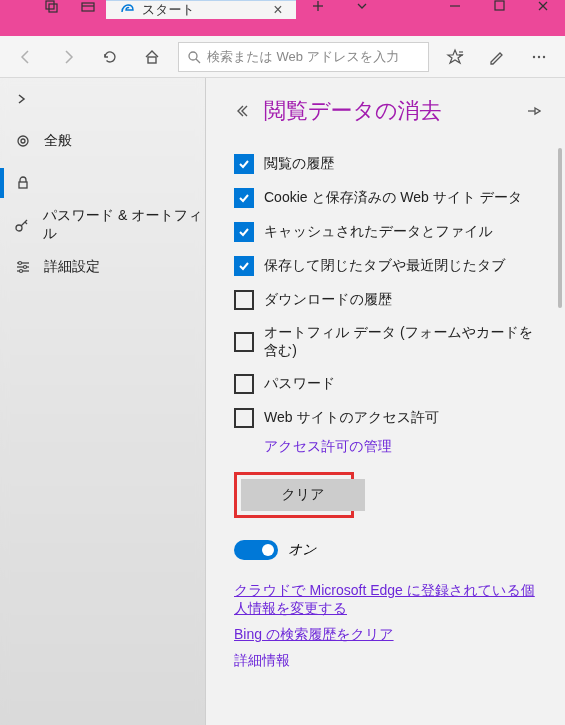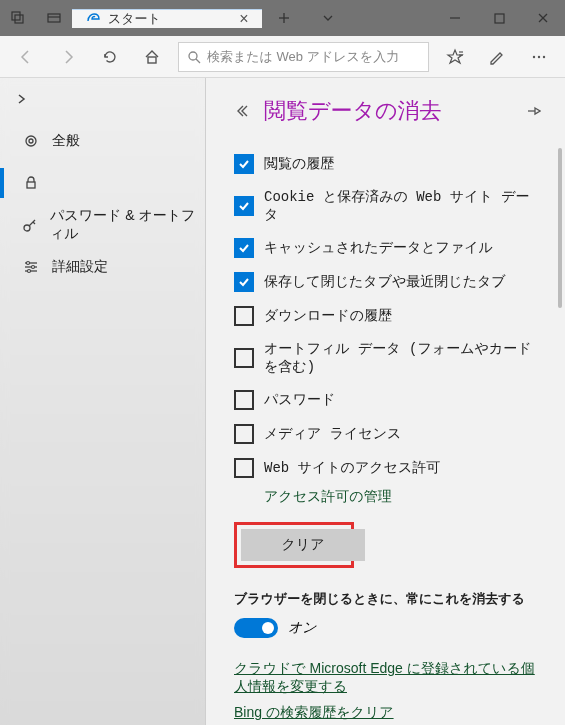--- a/index.html
+++ b/index.html
@@ -1,59 +1,59 @@
 <!DOCTYPE html>
 <html><head>
 <meta charset="utf-8">
 <style>
 * { margin: 0; padding: 0; box-sizing: border-box; font-family: "Yu Gothic UI", "Meiryo", sans-serif; }
 body { width: 565px; height: 725px; background: #fff; overflow: hidden; position: relative; }
 
 
-.titlebar { height: 36px; background: #737373; display: flex; align-items: center; }
+.titlebar { height: 36px; background: #ec4899; display: flex; align-items: flex-start; padding-left: 34px; }
 .titlebar .tab-icons { display: flex; align-items: center; }
 .titlebar .tab-icons .tbicon { width: 36px; display:flex; align-items:center; justify-content:center; color:#333; }
 .titlebar .tab { background: #f5f5f5; display: flex; align-items: center; padding: 0 10px 0 14px; border-top:1px solid #b8d4f0; min-width:190px; gap:8px; }
 .titlebar .tab .tab-label { font-size:13px; color:#333; flex:1; }
 .titlebar .tab .close { width:16px; color:#555; text-align:center; }
 .titlebar .newtab, .titlebar .winbtn { width:44px; display:flex; align-items:center; justify-content:center; color:#333; }
 .titlebar .spacer { flex:1; }
 
 
 .toolbar { height: 42px; background:#f5f5f5; display:flex; align-items:center; padding:0 6px; gap:2px; border-bottom:1px solid #d9d9d9;}
 .toolbar .tbtn { width:40px; height:38px; display:flex; align-items:center; justify-content:center; color:#555;}
 .toolbar .tbtn.disabled { color:#b0b0b0;}
 .toolbar .addr { flex:1; height:30px; border:1px solid #d0d0d0; background:#fff; display:flex; align-items:center; padding:0 8px; color:#888; font-size:13px; margin:0 4px;}
 .toolbar .addr .search-i { margin-right:6px; color:#888;}
 
 
 .main { display:flex; height:calc(725px - 36px - 42px); }
 .sidebar { width:206px; background:linear-gradient(to bottom,#e8e8e8 0%,#d3d3d3 40%,#b8b8b8 100%); position:relative; border-right:1px solid #cfcfcf;}
 .sidebar-inner { position:absolute; inset:0; background:rgba(245,245,245,0.55); backdrop-filter: blur(4px);}
 .sb-back { height:42px; display:flex; align-items:center; padding-left:14px; color:#444;}
-.sb-item { height:42px; display:flex; align-items:center; padding-left:22px; gap:12px; font-size:14px; color:#222;}
+.sb-item { height:42px; display:flex; align-items:center; padding-left:14px; gap:12px; font-size:14px; color:#222;}
 .sb-item .ic { width:18px; display:flex; justify-content:center; color:#444;}
 .sb-item.active { position:relative;}
 .sb-item.active::before { content:""; position:absolute; left:0; top:6px; bottom:6px; width:4px; background:#0078d7;}
 
 
 .panel { flex:1; background:#f2f2f2; position:relative; padding:18px 24px 18px 28px; overflow-y:auto;}
 .panel-scrollbar { position:absolute; right:3px; top:70px; width:4px; height:160px; background:#bbb; border-radius:2px;}
 .panel-header { display:flex; align-items:center; gap:14px; margin-bottom:28px;}
 .panel-header .back { color:#555;}
 .panel-header h1 { font-size:22px; font-weight:400; color:#a21caf; flex:1;}
 .panel-header .pin { color:#555;}
 
 .checks { display:flex; flex-direction:column; gap:14px; margin-bottom:6px;}
 .check { display:flex; align-items:center; gap:10px;}
 .check .box { width:20px; height:20px; border:2px solid #333; display:flex; align-items:center; justify-content:center; flex-shrink:0;}
 .check.checked .box { background:#0078d7; border-color:#0078d7; color:#fff;}
-.check .lbl { font-size:14px; color:#222;font-family:Liberation Mono, monospace;}
-
-.link { color:#14532d; font-size:14px; text-decoration:none; display:inline-block;}
+.check .lbl { font-size:14px; color:#222;}
+
+.link { color:#6d28d9; font-size:14px; text-decoration:none; display:inline-block;}
 .link.u { text-decoration:underline;}
 .permlink { margin-left:30px; margin-top:4px; margin-bottom:16px;}
 
 .clear-btn { width:124px; height:32px; background:#ccc; border:none; font-size:14px; color:#222; display:block;}
 .clear-wrap { border:3px solid #e23030; padding:4px; width:120px; margin-bottom:22px;}
 
 .section-title { font-size:13px; font-weight:700; color:#222; margin-bottom:10px;}
 .toggle-row { display:flex; align-items:center; gap:10px; margin-bottom:22px;font-style:italic;}
 .toggle { width:44px; height:20px; background:#0078d7; border-radius:10px; position:relative;}
 .toggle .knob { width:12px; height:12px; background:#fff; border-radius:50%; position:absolute; right:4px; top:4px;}
@@ -280,34 +280,29 @@
         <div class="check">
           <div class="box"></div>
           <span class="lbl">オートフィル データ (フォームやカードを含む)</span>
         </div>
         <div class="check">
           <div class="box"></div>
           <span class="lbl">パスワード</span>
         </div>
         <div class="check">
           <div class="box"></div>
-          <span class="lbl">メディア ライセンス</span>
-        </div>
-        <div class="check">
-          <div class="box"></div>
           <span class="lbl">Web サイトのアクセス許可</span>
         </div>
       </div>
     <a class="link permlink">アクセス許可の管理</a>
 
     <div class="clear-wrap">
       <button class="clear-btn">クリア</button>
     </div>
 
-    <div class="section-title">ブラウザーを閉じるときに、常にこれを消去する</div>
     <div class="toggle-row">
       <div class="toggle">
           <div class="knob"></div>
         </div>
       <span class="toggle-label">オン</span>
     </div>
 
     <div class="links-stack">
       <a class="link u">クラウドで Microsoft Edge に登録されている個人情報を変更する</a>
       <a class="link u">Bing の検索履歴をクリア</a>

